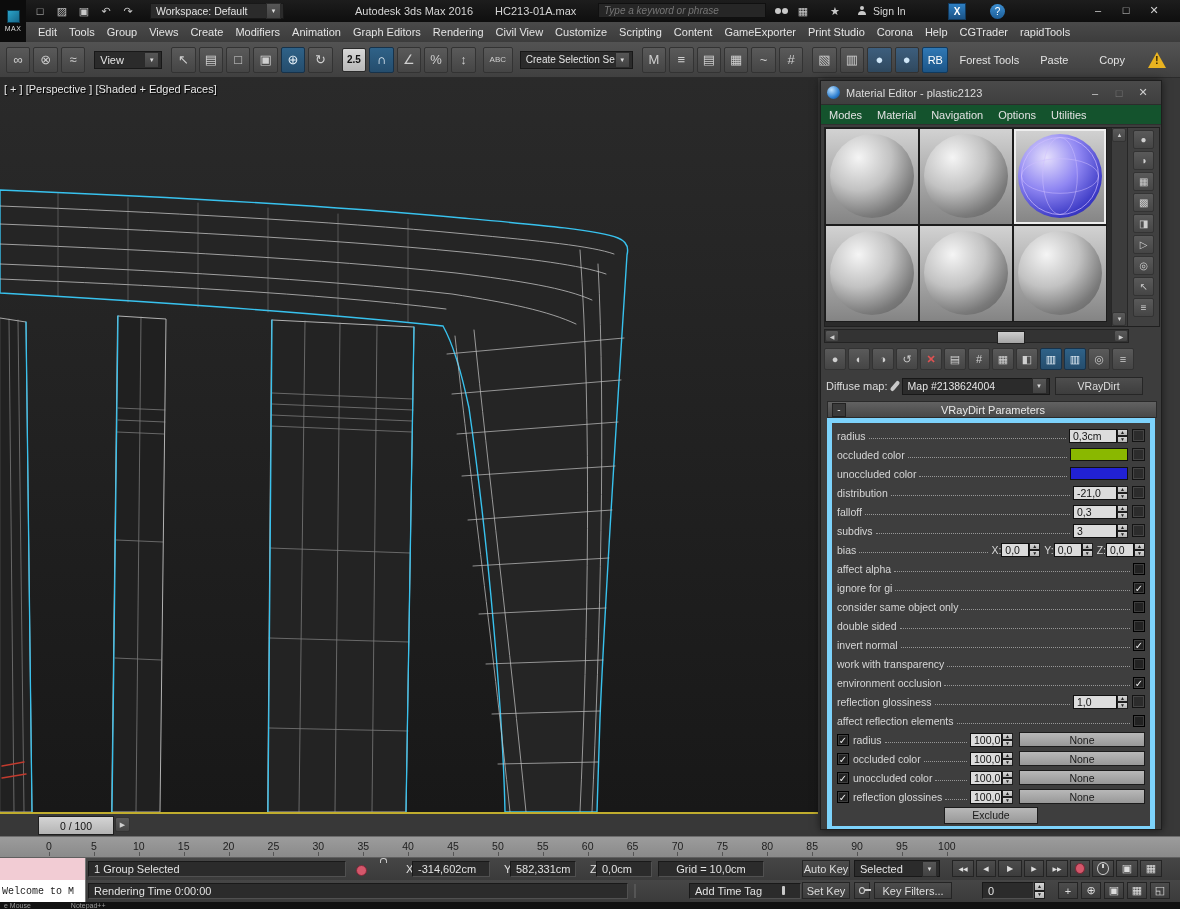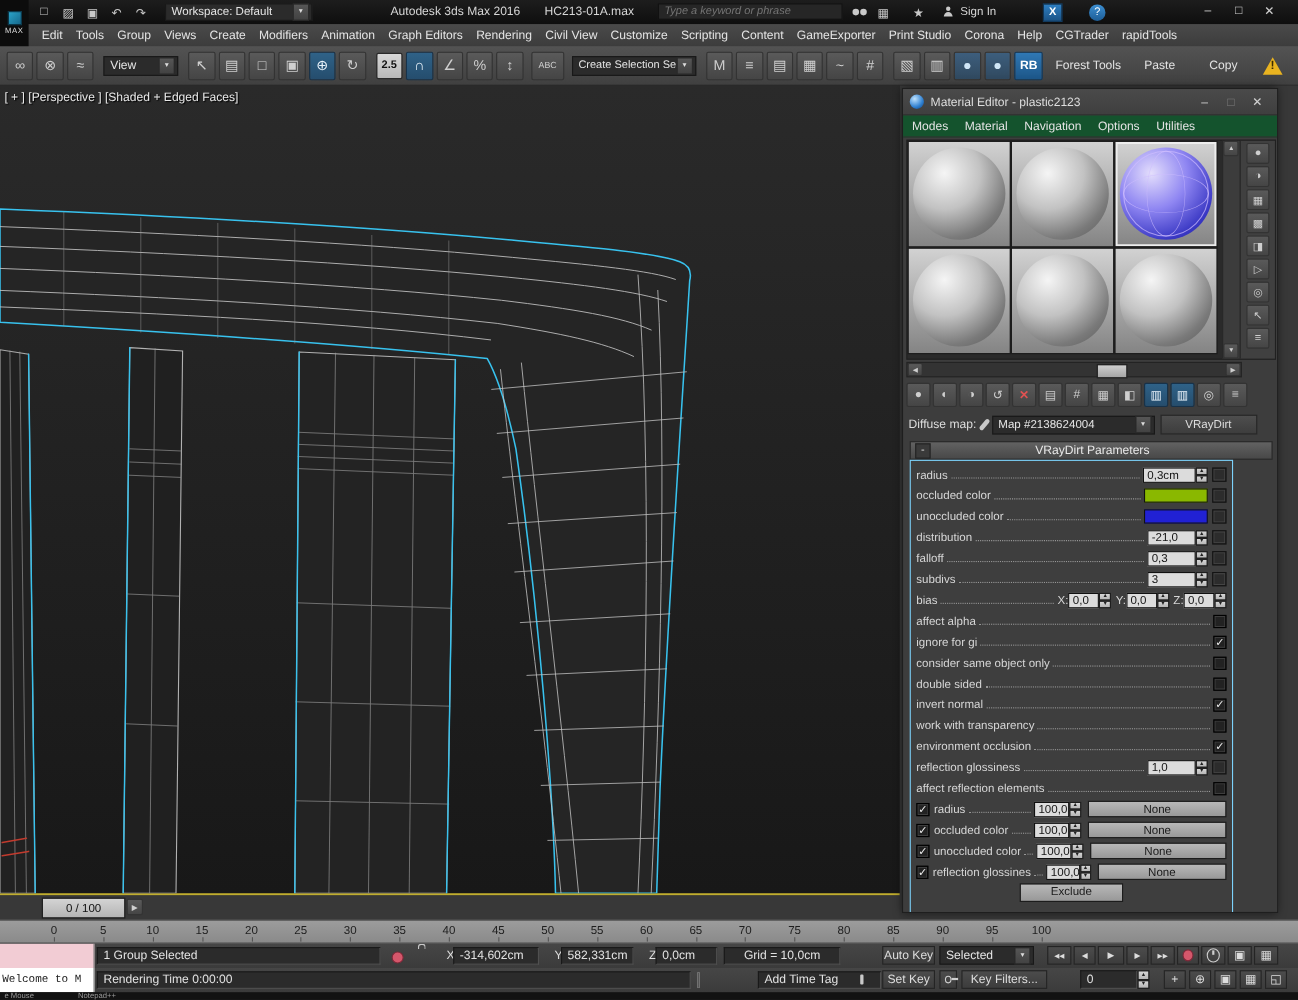--- a/index.html
+++ b/index.html
@@ -62,21 +62,21 @@
        display:flex;align-items:center;padding-left:32px;box-sizing:border-box;}
   .menu-item{padding:0 6px;color:#e4e4e4;font-size:11px;white-space:nowrap;}
 
   
   #toolbar{left:0;top:42px;width:1180px;height:36px;background:linear-gradient(#535353,#404040);
        border-bottom:1px solid #2b2b2b;display:flex;align-items:center;gap:3px;padding:0 6px;box-sizing:border-box;}
   .tbtext{color:#e2e2e2;font-size:11px;white-space:nowrap;}
   .snapbox{width:24px;height:22px;background:linear-gradient(#d8d8d8,#b8b8b8);border:1px solid #2a2a2a;color:#111;
        display:flex;align-items:center;justify-content:center;font-size:10px;font-weight:bold;border-radius:2px;}
   .rbbtn{width:26px;height:24px;background:linear-gradient(#2f78b5,#1d5688);border:1px solid #123a5e;color:#fff;
-       font-weight:bold;font-size:11px;display:flex;align-items:center;justify-content:center;border-radius:2px;}
+       font-weight:normal;font-size:11px;display:flex;align-items:center;justify-content:center;border-radius:2px;}
   .warn{width:0;height:0;border-left:9px solid transparent;border-right:9px solid transparent;
        border-bottom:16px solid #e9b320;position:relative;}
   .warn::after{content:"!";position:absolute;left:-2px;top:2px;font-size:11px;font-weight:bold;color:#3a2a00;}
 
   
   #viewport{left:0;top:78px;width:818px;height:734px;background:#1d1d1d;border-bottom:2px solid #c0ad2e;box-sizing:content-box;}
   #vp-label{position:absolute;left:4px;top:5px;color:#e8e8e8;font-size:11px;text-shadow:1px 1px 1px #000;}
 
   
   #trackbar{left:0;top:814px;width:818px;height:22px;background:#383838;border-bottom:1px solid #2a2a2a;}
@@ -146,22 +146,22 @@
   #me-tools .del{color:#e05252;font-weight:bold;}
   #me-diffuse{position:absolute;left:5px;top:294px;width:332px;height:22px;display:flex;align-items:center;gap:5px;}
   .dropper{width:4px;height:12px;background:#c9c9c9;transform:rotate(40deg);border-radius:2px;}
   #map-combo{width:148px;height:17px;font-size:10.5px;}
   #maptype-btn{width:88px;height:18px;font-size:10.5px;}
   #me-rollhead{position:absolute;left:6px;top:320px;width:330px;height:17px;background:linear-gradient(#626262,#484848);
        border:1px solid #2a2a2a;display:flex;align-items:center;box-sizing:border-box;color:#e8e8e8;}
   #me-rollhead .minus{width:12px;height:12px;margin:0 4px;background:#3a3a3a;border:1px solid #222;
        display:flex;align-items:center;justify-content:center;font-size:10px;line-height:10px;color:#ddd;}
   #me-rollhead .rtitle{flex:1;text-align:center;margin-right:20px;}
-  #me-rollbody{position:absolute;left:6px;top:337px;width:294px;height:413px;background:#3e3e3e;
-       border:1px solid #7dd3fc;box-sizing:border-box;overflow:hidden;padding:3px 5px 0 5px;}
+  #me-rollbody{position:absolute;left:6px;top:337px;width:328px;height:413px;background:#3e3e3e;
+       border:5px solid #7dd3fc;box-sizing:border-box;overflow:hidden;padding:3px 5px 0 5px;}
   .prow{display:flex;align-items:center;height:19px;font-size:10.5px;color:#d6d6d6;}
   .prow .lbl{white-space:nowrap;}
   .swatch{width:58px;height:13px;border:1px solid #111;box-sizing:border-box;}
   .modesel{width:176px;height:15px;display:flex;align-items:center;background:#d9d9d9;color:#141414;
        border:1px solid #101010;padding-left:4px;box-sizing:border-box;font-size:10.5px;}
   .modesel .arr{margin-left:auto;width:14px;height:13px;display:flex;align-items:center;justify-content:center;
        background:linear-gradient(#bdbdbd,#9b9b9b);border-left:1px solid #222;font-size:6px;color:#222;}
   .excl-wrap{display:flex;justify-content:center;align-items:center;height:18px;}
   .excl{width:92px;height:15px;display:flex;align-items:center;justify-content:center;
        background:linear-gradient(#b8b8b8,#989898);border:1px solid #1c1c1c;color:#1a1a1a;font-size:10.5px;}

